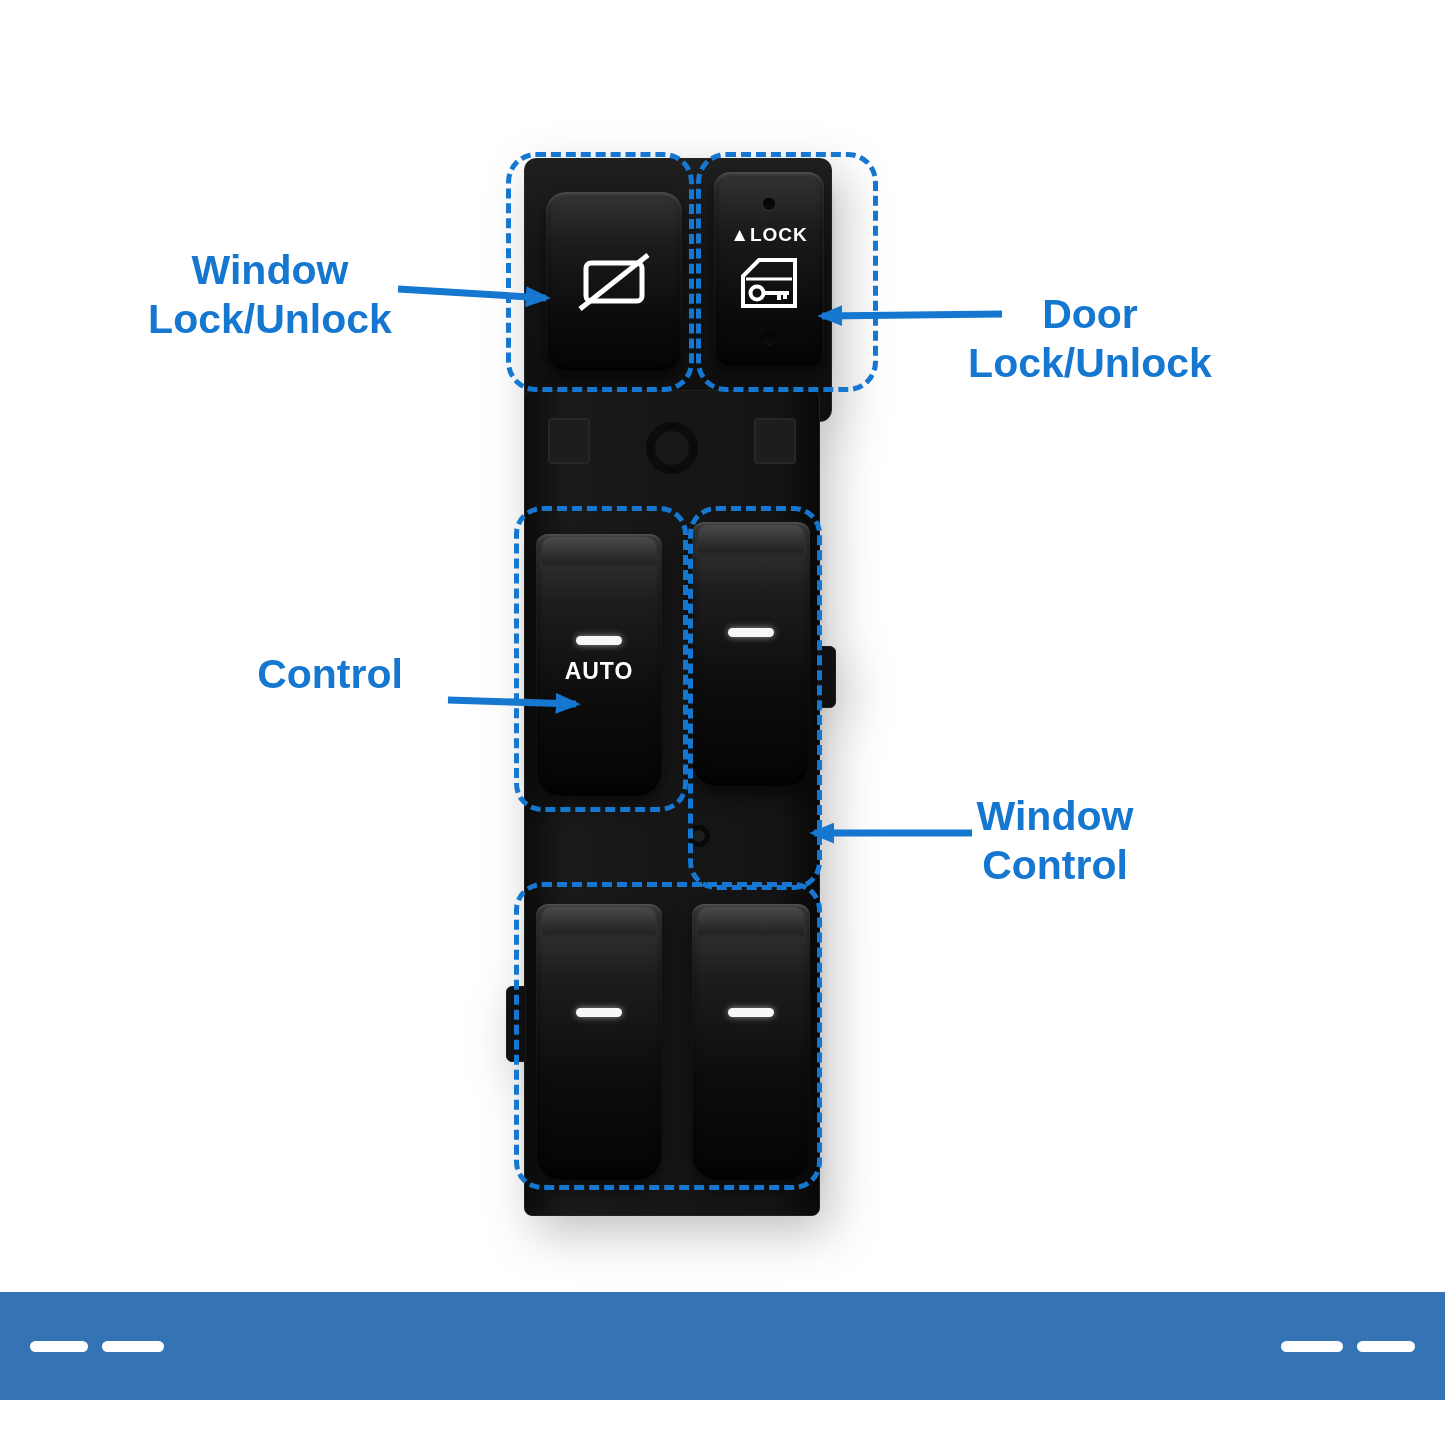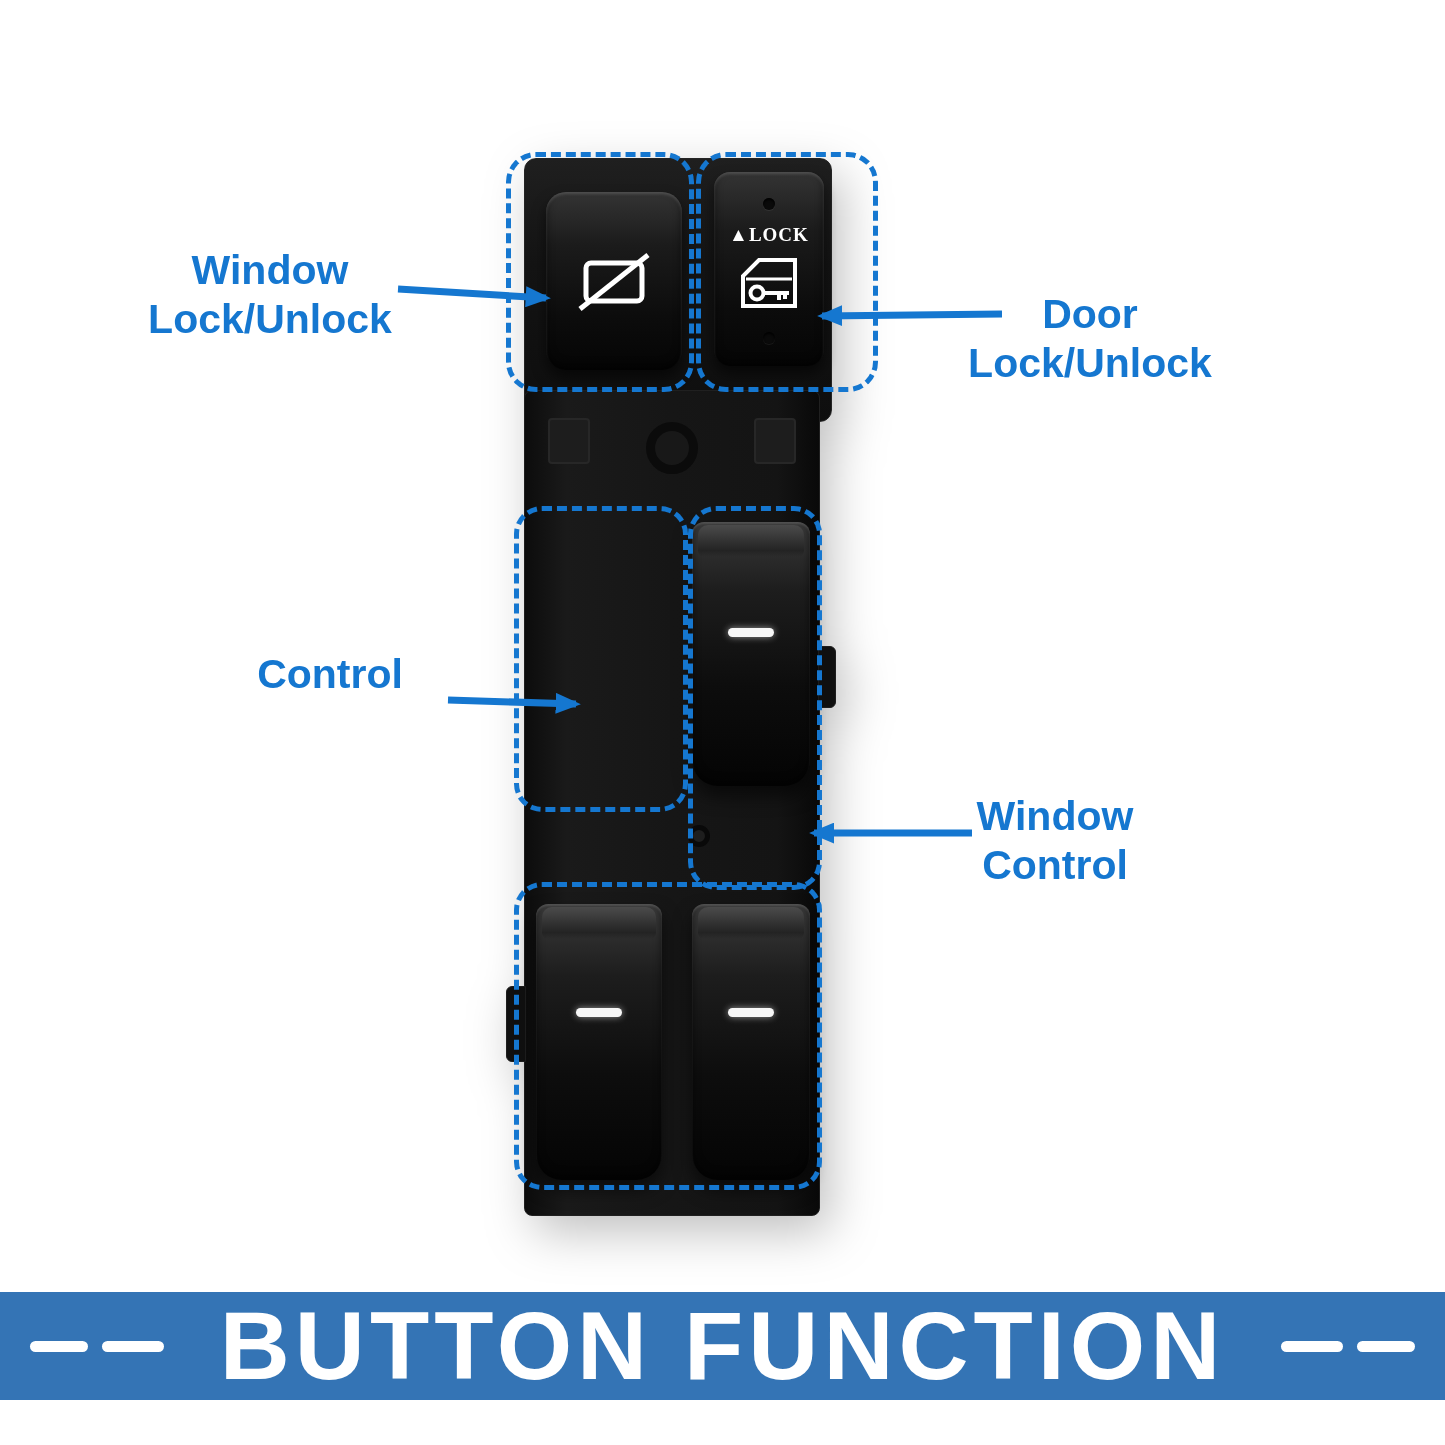--- a/index.html
+++ b/index.html
@@ -43,21 +43,21 @@
     position:absolute;width:46px;height:9px;border-radius:5px;
     background:#f7f7f7;box-shadow:0 0 7px rgba(255,255,255,.55);
     left:50%;transform:translateX(-50%);
   }
   .notch{background:#1d1d1d;border:2px solid #272727;border-radius:4px;}
   .hole{border-radius:50%;border:9px solid #0b0b0b;background:#181818;}
   .knob{border-radius:50%;border:5px solid #090909;background:#1e1e1e;}
   .screw{width:12px;height:12px;border-radius:50%;background:#0a0a0a;
     box-shadow:inset 0 2px 2px rgba(0,0,0,.9), 0 1px 1px rgba(255,255,255,.08);}
   .tab{background:#101010;border:1px solid #1e1e1e;}
-  .btn-label{color:#ffffff;font-weight:bold;text-align:center;width:100%;position:absolute;font-family:Liberation Serif, serif;}
+  .btn-label{color:#ffffff;font-weight:bold;text-align:center;width:100%;position:absolute;}
   
   .dash-box{
     border:5px dashed var(--blue);
     border-radius:30px;
     background:transparent;
   }
   .note{
     color:var(--blue);font-weight:bold;font-size:41px;line-height:1.2;
     text-align:center;
   }
@@ -99,20 +99,25 @@
     <div class="abs screw" style="left:49px;top:160px;"></div>
   </div>
 
   <div class="abs body-main" style="left:524px;top:390px;width:296px;height:826px;"></div>
   <div class="abs notch" style="left:548px;top:418px;width:42px;height:46px;"></div>
   <div class="abs notch" style="left:754px;top:418px;width:42px;height:46px;"></div>
   <div class="abs hole" style="left:646px;top:422px;width:52px;height:52px;"></div>
   <div class="abs tab" style="left:506px;top:986px;width:20px;height:76px;border-radius:6px 0 0 6px;"></div>
   <div class="abs tab" style="left:818px;top:646px;width:18px;height:62px;border-radius:0 6px 6px 0;"></div>
 
+  <div class="abs btn" style="left:536px;top:534px;width:126px;height:262px;">
+    <div class="cap"></div>
+    <div class="dash-ind" style="top:102px;"></div>
+    <div class="btn-label" style="top:124px;font-size:23px;letter-spacing:1px;">AUTO</div>
+  </div>
 
   <div class="abs btn" style="left:692px;top:522px;width:118px;height:264px;">
     <div class="cap"></div>
     <div class="dash-ind" style="top:106px;"></div>
   </div>
 
   <div class="abs knob" style="left:688px;top:825px;width:22px;height:22px;"></div>
 
   <div class="abs btn" style="left:536px;top:904px;width:126px;height:276px;">
     <div class="cap"></div>
@@ -154,16 +159,15 @@
   <span>Control</span>
 </div>
 <div class="abs note" style="left:905px;top:792px;width:300px;">
   <span>Window</span>
   <span>Control</span>
 </div>
 
 <div class="abs banner" style="left:0;top:1292px;width:1445px;height:108px;">
   <div class="bar" style="left:30px;width:58px;"></div>
   <div class="bar" style="left:102px;width:62px;"></div>
-  <div class="banner-title">BUTTON FUNCTION</div>
   <div class="bar" style="left:1281px;width:62px;"></div>
   <div class="bar" style="left:1357px;width:58px;"></div>
 </div>
 
 </body></html>

